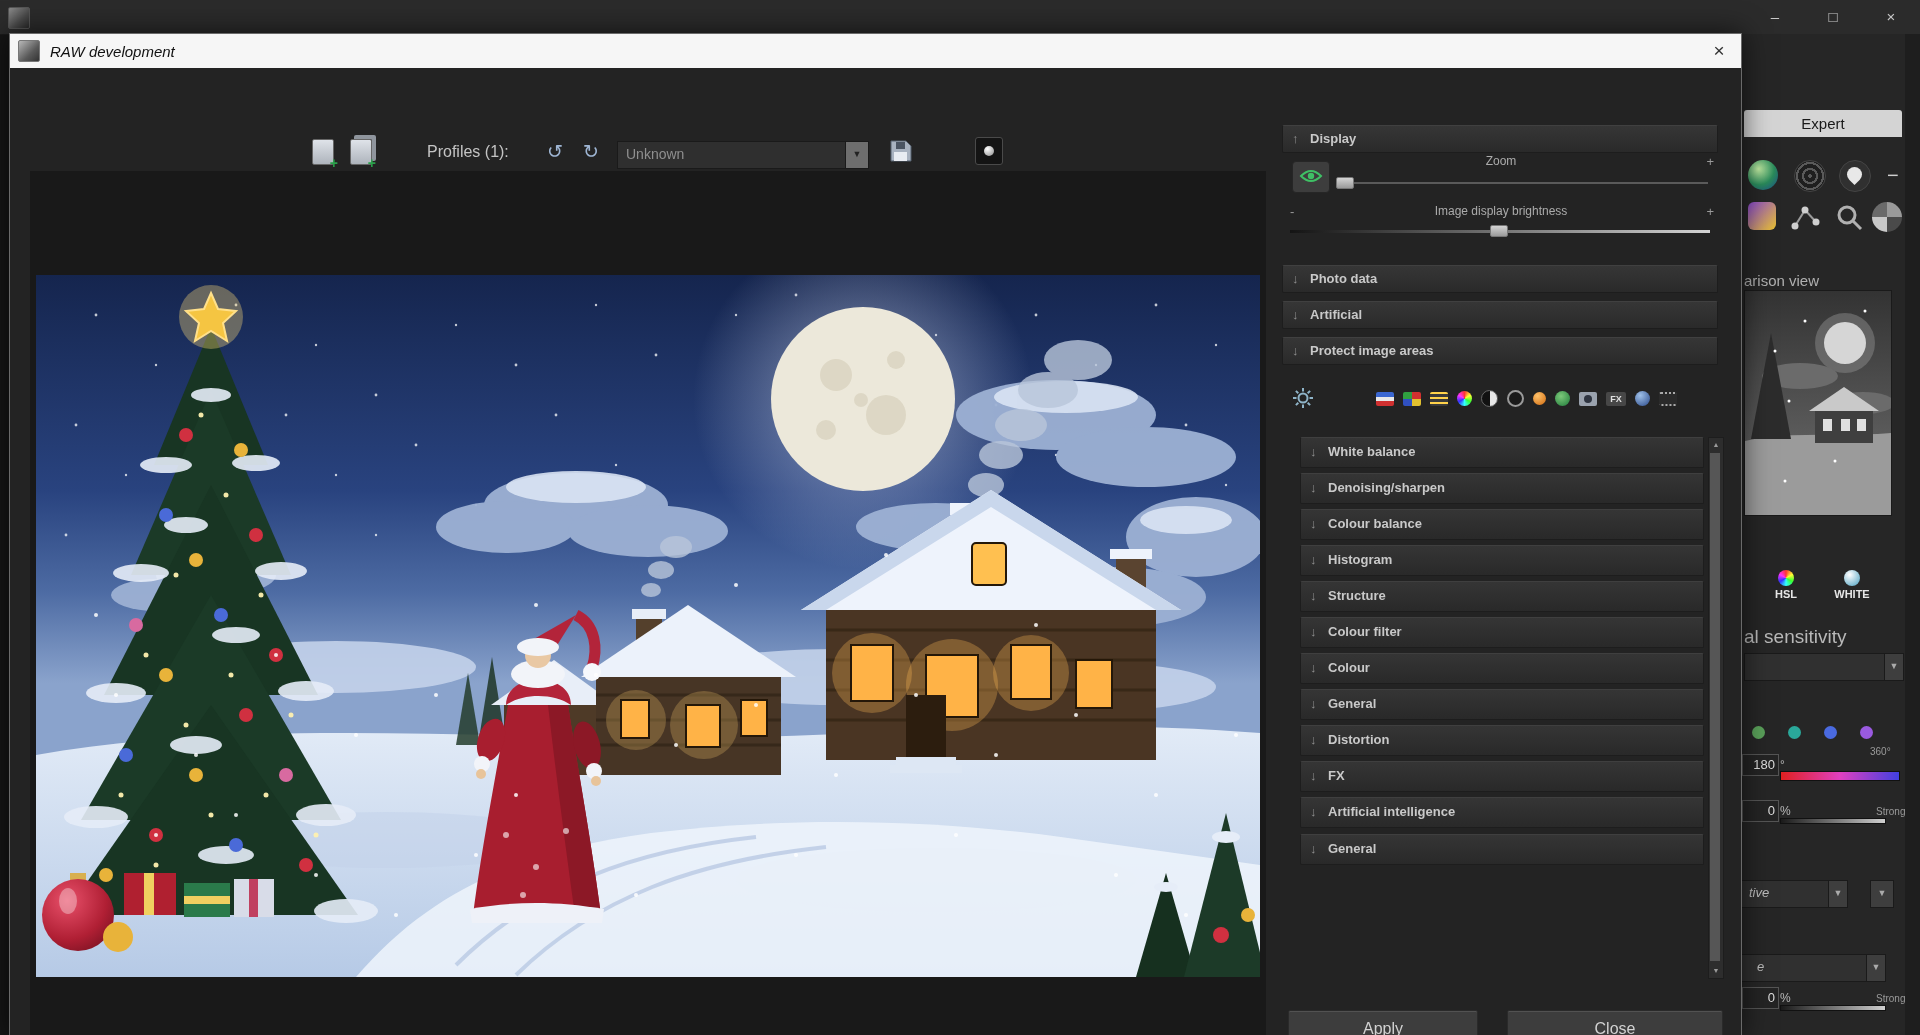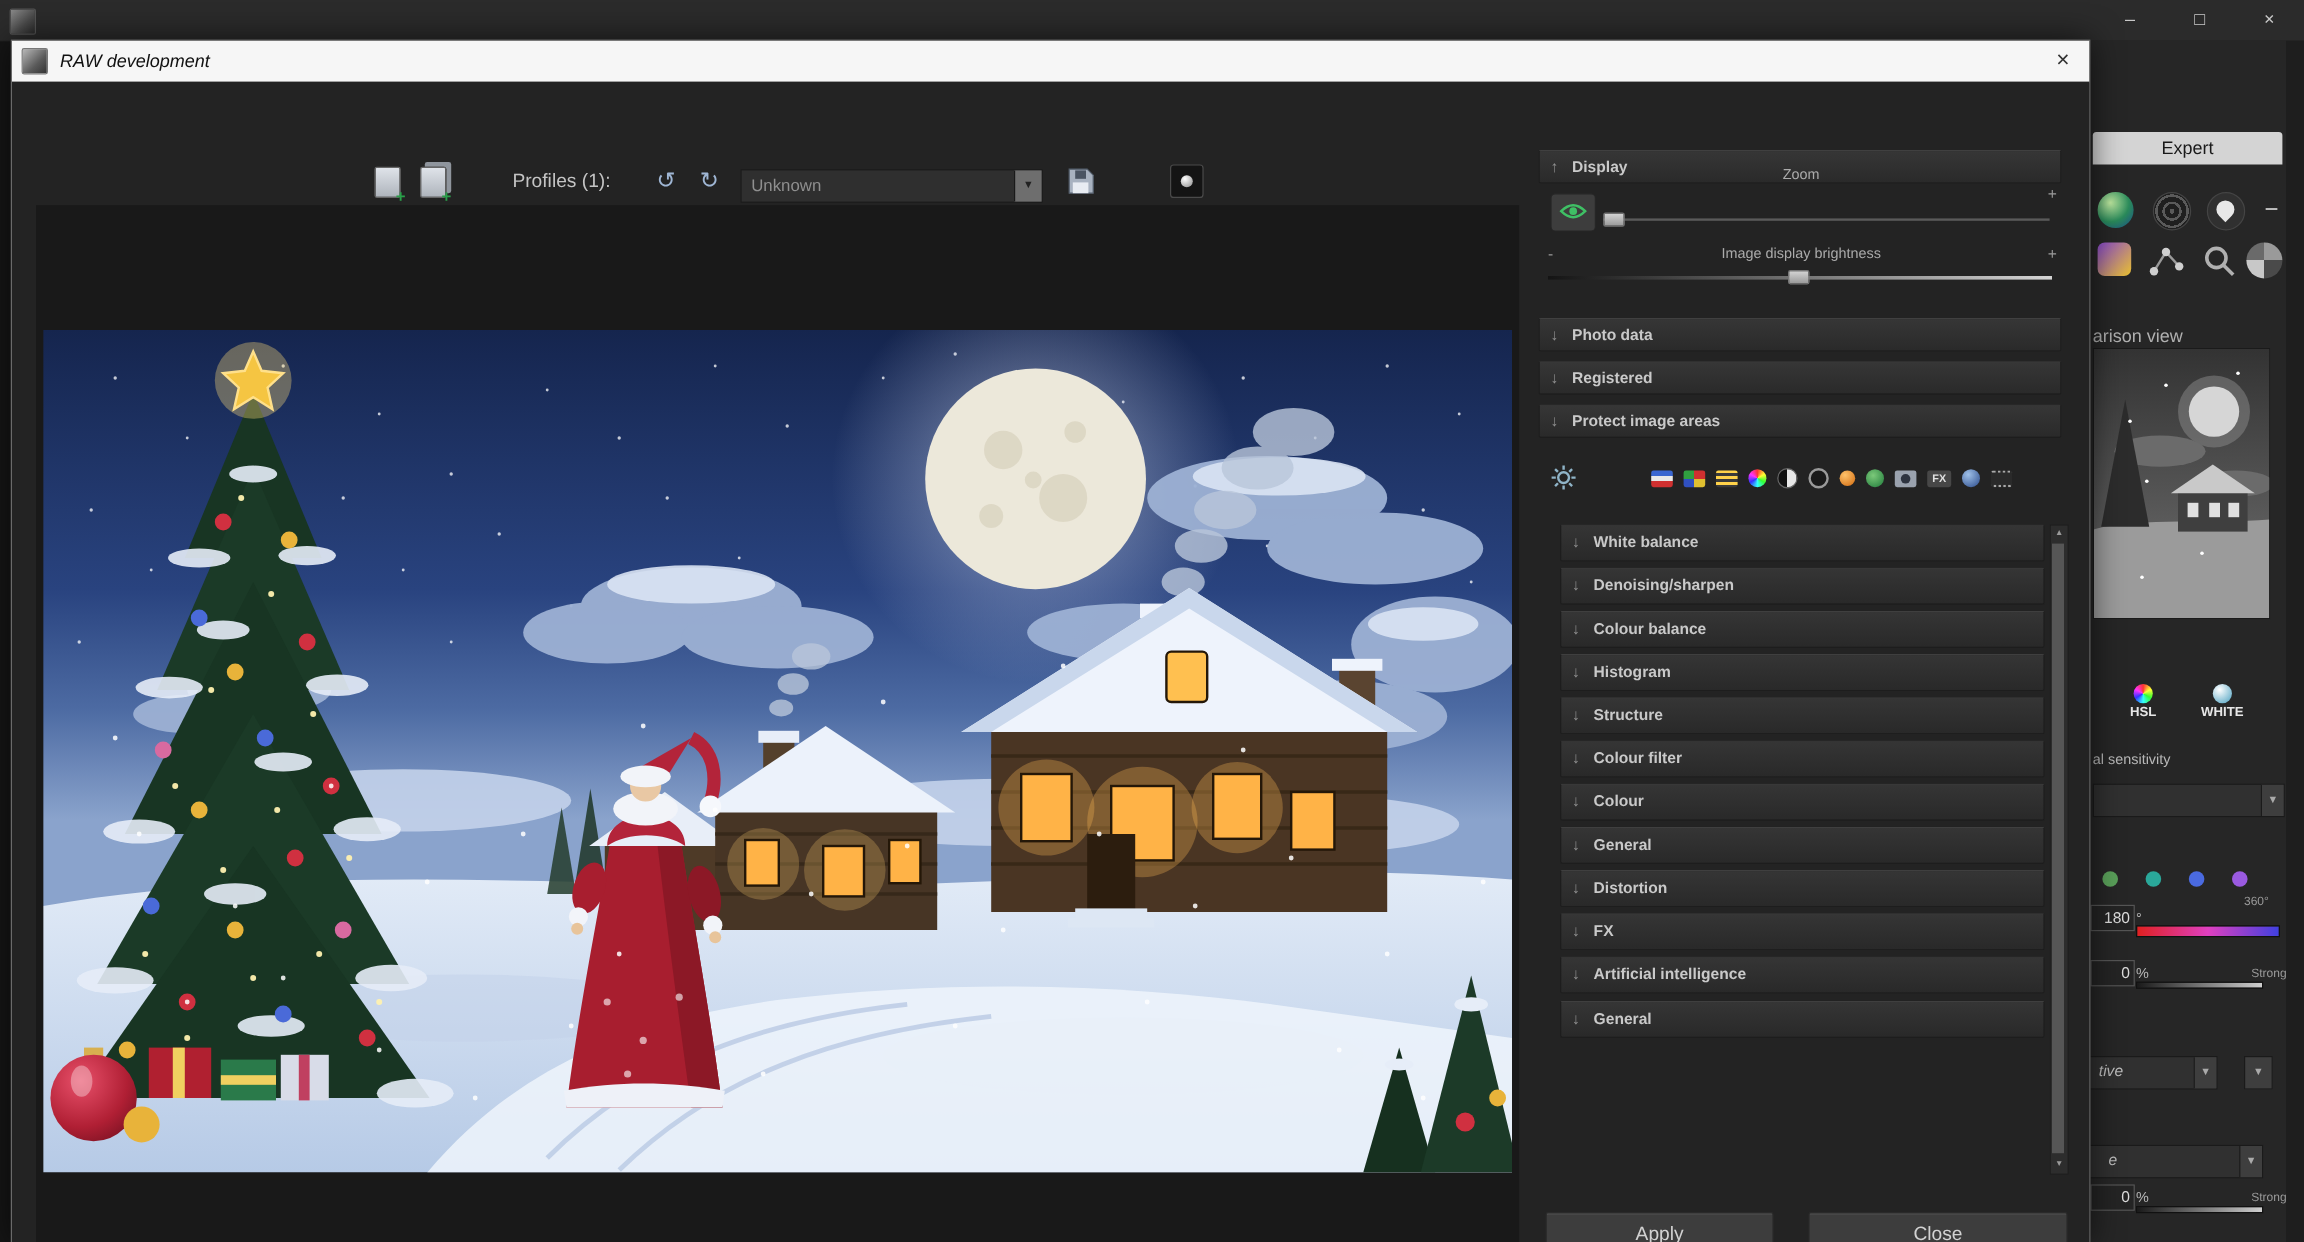--- a/index.html
+++ b/index.html
@@ -24,21 +24,21 @@
   .s-drop{position:absolute;left:7px;top:6px;width:15px;height:15px;background:#e8e8e8;border-radius:50% 50% 50% 0;transform:rotate(-45deg);}
   .s-minus{position:absolute;color:#cfcfcf;font-size:20px;line-height:30px;}
   .s-art{position:absolute;width:28px;height:28px;border-radius:6px;background:linear-gradient(135deg,#8a4ad0,#e8c030);}
   .s-pie{background:conic-gradient(#9a9a9a 0 25%,#4a4a4a 0 50%,#c8c8c8 0 75%,#6a6a6a 0);}
   .comp-label{position:absolute;left:4px;top:238px;font-size:15px;color:#b0b0b0;}
   .thumb{position:absolute;left:4px;top:256px;width:146px;height:224px;border:1px solid #1a1a1a;background:#3a3a3a;}
   .mode-block{position:absolute;width:56px;text-align:center;color:#e6e6e6;font-size:11px;font-weight:bold;}
   .mode-ic{display:block;margin:0 auto 2px;width:16px;height:16px;border-radius:50%;}
   .ic-hsl{background:conic-gradient(#f33,#ff3,#3f3,#3ff,#33f,#f3f,#f33);}
   .ic-luma{background:radial-gradient(circle at 35% 30%,#ffffff,#4aa0c0);}
-  .sens-label{position:absolute;left:4px;top:592px;font-size:12px;color:#b8b8b8;}
+  .sens-label{position:absolute;left:4px;top:592px;font-size:19px;color:#b8b8b8;}
   .side-select{position:absolute;height:26px;background:#303030;border:1px solid #1a1a1a;color:#bdbdbd;font-size:13px;}
   .side-select .val{position:absolute;left:8px;top:0;line-height:24px;font-style:italic;}
   .dd-btn{position:absolute;right:0;top:0;width:18px;height:100%;background:#3e3e3e;border-left:1px solid #1a1a1a;
     color:#aaa;font-size:9px;text-align:center;line-height:24px;}
   .sq-btn{position:absolute;width:22px;height:26px;background:#3e3e3e;border:1px solid #1a1a1a;color:#aaa;
     font-size:9px;text-align:center;line-height:24px;}
   .dot{position:absolute;width:13px;height:13px;border-radius:50%;}
   .vbox{position:absolute;width:32px;height:20px;background:#242424;border:1px solid #555;color:#dcdcdc;
     font-size:13px;text-align:right;line-height:20px;padding-right:3px;}
   .unit{position:absolute;color:#b8b8b8;font-size:12px;}
@@ -556,38 +556,38 @@
         <span class="arr">↑</span>
         <span class="lbl">Display</span>
       </div>
 
       <div class="eye-btn">
         <svg width="24" height="16" style="margin:6px 0 0 6px;">
           <path d="M2,8 Q12,-2 22,8 Q12,18 2,8 Z" fill="none" stroke="#3fc065" stroke-width="2"></path>
           <circle cx="12" cy="8" r="3.2" fill="#3fc065"></circle>
         </svg>
       </div>
-      <span class="ctrl-label" style="top:69px;">Zoom</span>
+      <span class="ctrl-label" style="top:85px;">Zoom</span>
       <span class="pm" style="right:10px;top:85px;">+</span>
       <div class="track" style="left:58px;top:113px;width:372px;"></div>
       <div class="handle" style="left:58px;top:108px;"></div>
 
       <span class="pm" style="left:12px;top:135px;">-</span>
       <span class="ctrl-label" style="top:135px;">Image display brightness</span>
       <span class="pm" style="right:10px;top:135px;">+</span>
       <div class="track grad" style="left:12px;top:161px;width:420px;"></div>
       <div class="handle" style="left:212px;top:156px;"></div>
 
       <div class="hdr" style="top:196px;">
         <span class="arr">↓</span>
         <span class="lbl">Photo data</span>
       </div>
       <div class="hdr" style="top:232px;">
         <span class="arr">↓</span>
-        <span class="lbl">Registered</span>
+        <span class="lbl">Artificial</span>
       </div>
       <div class="hdr" style="top:268px;">
         <span class="arr">↓</span>
         <span class="lbl">Protect image areas</span>
       </div>
 
       <div class="tools-row">
         <svg width="22" height="22" style="position:absolute;left:0;top:2px;">
           <circle cx="11" cy="11" r="4.5" fill="none" stroke="#8fb4c8" stroke-width="2"></circle>
           <g stroke="#8fb4c8" stroke-width="2">

